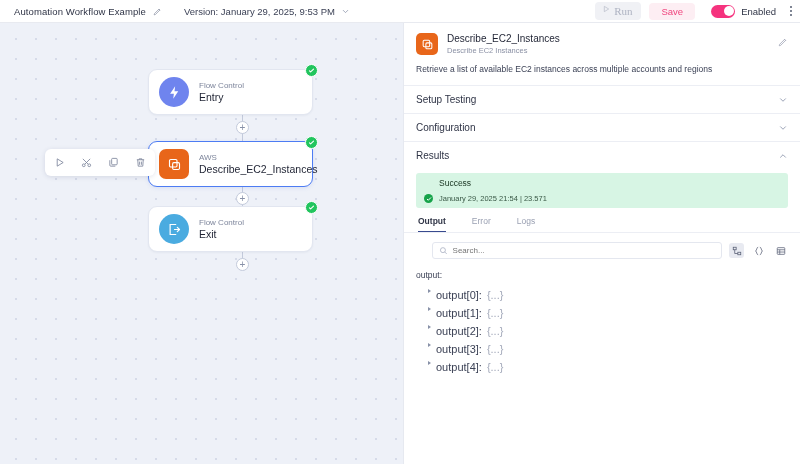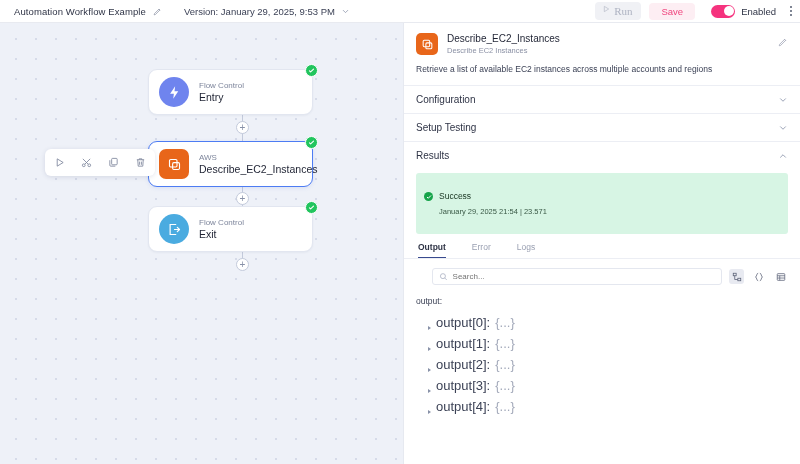--- a/index.html
+++ b/index.html
@@ -130,21 +130,21 @@
 
   .acc {
     display: flex; align-items: center; justify-content: space-between;
     padding: 8px 12px; border-top: 1px solid #eceef4;
     font-size: 10px; color: #2f3446;
   }
   .chev { display: flex; align-items: center; }
 
   .status-bar {
     margin: 4px 12px 0 12px; background: #d7f5e4; border-radius: 3px;
-    padding: 18px 8px; display: flex; align-items: flex-start; gap: 6px;
+    padding: 5px 8px; display: flex; align-items: flex-end; gap: 6px;
   }
   .st-dot { width: 9px; height: 9px; border-radius: 50%; background: #16a34a;
             display: flex; align-items: center; justify-content: center; margin-top: 1px; flex: 0 0 9px; }
   .st-title { font-size: 8.5px; color: #17331f; }
   .st-time { font-size: 7.5px; color: #3a5946; margin-top: 6px; }
 
   .tabs { display: flex; gap: 26px; padding: 8px 12px 0 14px; border-bottom: 1px solid #eceef4; }
   .tab { font-size: 8.5px; color: #9aa0b2; padding-bottom: 5px; }
   .tab.active { color: #2f3446; font-weight: bold; border-bottom: 1.6px solid #384a8e; }
 
@@ -156,21 +156,21 @@
   .search input {
     border: none; outline: none; font-size: 8px; color: #9aa0b2;
     font-family: "Liberation Sans", sans-serif; background: transparent; width: 100%;
   }
   .viewbtn { width: 15px; height: 15px; border-radius: 3px;
              display: flex; align-items: center; justify-content: center; }
   .viewbtn.active { background: #e8eaf1; }
 
   .outwrap { padding: 11px 12px 0 12px; }
   .out-root { font-size: 8.5px; color: #3c4256; margin-bottom: 6px; }
-  .out-row { display: flex; align-items: flex-end; gap: 5px; padding: 3px 0 3px 12px; font-size: 13px; }
+  .out-row { display: flex; align-items: flex-start; gap: 5px; padding: 3px 0 3px 12px; font-size: 11px; }
   .tri { width: 0; height: 0; border-left: 3.5px solid #8891a8;
          border-top: 2.6px solid transparent; border-bottom: 2.6px solid transparent; }
   .out-key { color: #3c4256; }
   .out-val { color: #a3a9ba; }
 </style>
 </head>
 <body>
 
 <div class="app">
 
@@ -322,30 +322,30 @@
           <svg width="10" height="10" viewBox="0 0 24 24">
               <path d="M3 21l3.5-1 12-12-2.5-2.5-12 12z" stroke="#9aa0b2" stroke-width="1.8" fill="none"></path>
               <path d="M15 5.5L18.5 9" stroke="#9aa0b2" stroke-width="1.8"></path>
             </svg>
         </span>
       </div>
 
       <div class="p-desc">Retrieve a list of available EC2 instances across multiple accounts and regions</div>
 
       <div class="acc">
-        <span>Configuration</span>
+        <span>Setup Testing</span>
         <span class="chev">
           <svg width="10" height="10" viewBox="0 0 24 24">
               <path d="M6 9l6 6 6-6" stroke="#8891a8" stroke-width="2" fill="none" stroke-linecap="round"></path>
             </svg>
         </span>
       </div>
 
       <div class="acc">
-        <span>Setup Testing</span>
+        <span>Configuration</span>
         <span class="chev">
           <svg width="10" height="10" viewBox="0 0 24 24">
               <path d="M6 9l6 6 6-6" stroke="#8891a8" stroke-width="2" fill="none" stroke-linecap="round"></path>
             </svg>
         </span>
       </div>
 
       <div class="acc">
         <span>Results</span>
         <span class="chev">

